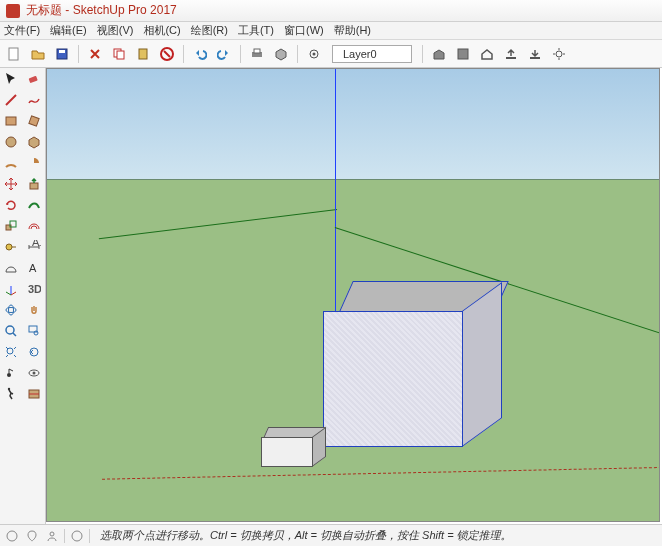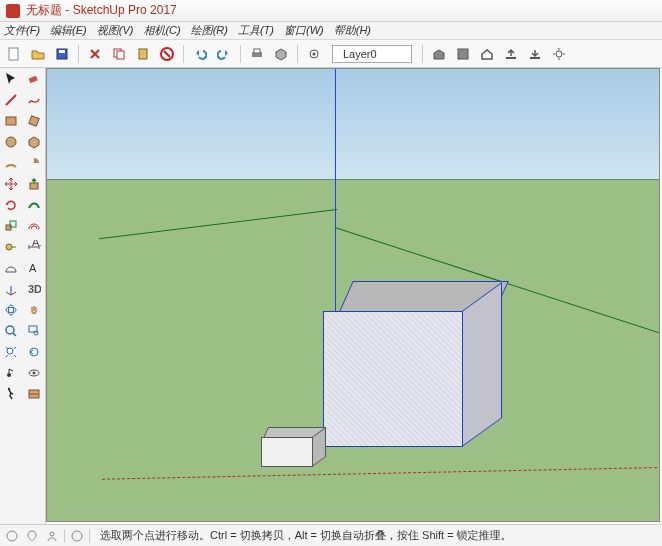--- a/index.html
+++ b/index.html
@@ -3,21 +3,21 @@
 <meta charset="utf-8">
 <style>
 * { margin: 0; padding: 0; box-sizing: border-box; font-family: "Microsoft YaHei", SimSun, Arial, sans-serif; font-size: 11px; }
 html, body { width: 662px; height: 546px; background: #ffffff; overflow: hidden; }
 
 #titlebar { height: 22px; background: linear-gradient(#fdfdfd,#f0f0f0); display: flex; align-items: center; padding: 0 6px; border-bottom: 1px solid #d0d0d0; }
 #titlebar .logo { width: 14px; height: 14px; background: #c0392b; margin-right: 6px; border-radius: 2px; }
 #titlebar .title { color: #b32c1c; font-size: 12px; }
 
 #menubar { height: 18px; background: #f4f4f4; display: flex; align-items: center; padding: 0 4px; border-bottom: 1px solid #d8d8d8; }
-#menubar span { margin-right: 10px; color: #333; cursor: default; font-style: italic; }
+#menubar span { margin-right: 10px; color: #333; cursor: default; }
 
 #maintoolbar { height: 28px; background: #f8f8f8; border-bottom: 1px solid #ccc; display: flex; align-items: center; padding: 0 4px; gap: 4px; }
 #maintoolbar .tb { width: 20px; height: 20px; display: flex; align-items: center; justify-content: center; color: #555; }
 #maintoolbar .sep { width: 1px; height: 18px; background: #ccc; margin: 0 2px; }
 #maintoolbar .layer { width: 80px; height: 18px; border: 1px solid #aaa; background: #fff; display: flex; align-items: center; padding: 0 10px; font-size: 10px; color: #333; margin-left: 4px; }
 
 #workarea { position: relative; height: 456px; display: flex; }
 #lefttools { width: 46px; background: #f4f4f4; border-right: 1px solid #ccc; display: grid; grid-template-columns: 22px 22px; grid-auto-rows: 20px; gap: 1px 1px; padding: 2px 1px; align-content: start; }
 #lefttools .tool { width: 20px; height: 18px; display: flex; align-items: center; justify-content: center; font-size: 12px; color: #444; }
 
@@ -40,21 +40,21 @@
 .cube1 .side { position: absolute; width: 40px; height: 136px; background: #c2c2cc; left: 133px; top: 30px; transform: skewY(-36deg); transform-origin: 0 0; border: 1px solid #2040c0; }
 
 .cube2 { position: absolute; left: 214px; top: 358px; }
 .cube2 .top { position: absolute; width: 58px; height: 14px; background: #c2c2c2; transform: skewX(-24deg); left: 4px; top: 0; border: 1px solid #555; }
 .cube2 .front { position: absolute; width: 52px; height: 30px; background: #f0f0f0; left: 0; top: 10px; border: 1px solid #555; }
 .cube2 .side { position: absolute; width: 14px; height: 30px; background: #b8b8b8; left: 51px; top: 10px; transform: skewY(-36deg); transform-origin: 0 0; border: 1px solid #555; }
 
 #statusbar { height: 22px; background: #f4f4f4; border-top: 1px solid #ccc; display: flex; align-items: center; padding: 0 4px; gap: 4px; }
 #statusbar .sb { width: 16px; height: 16px; display: flex; align-items: center; justify-content: center; color: #666; }
 #statusbar .sep { width: 1px; height: 14px; background: #ccc; }
-#statusbar .hint { margin-left: 6px; color: #333; font-size: 11px; }
+#statusbar .hint { margin-left: 6px; color: #333; font-size: 11px; font-style: italic; }
 
 svg { display: block; }
 </style>
 </head>
 <body>
 
 <div id="titlebar">
   <div class="logo"></div>
   <span class="title">无标题 - SketchUp Pro 2017</span>
 </div>

